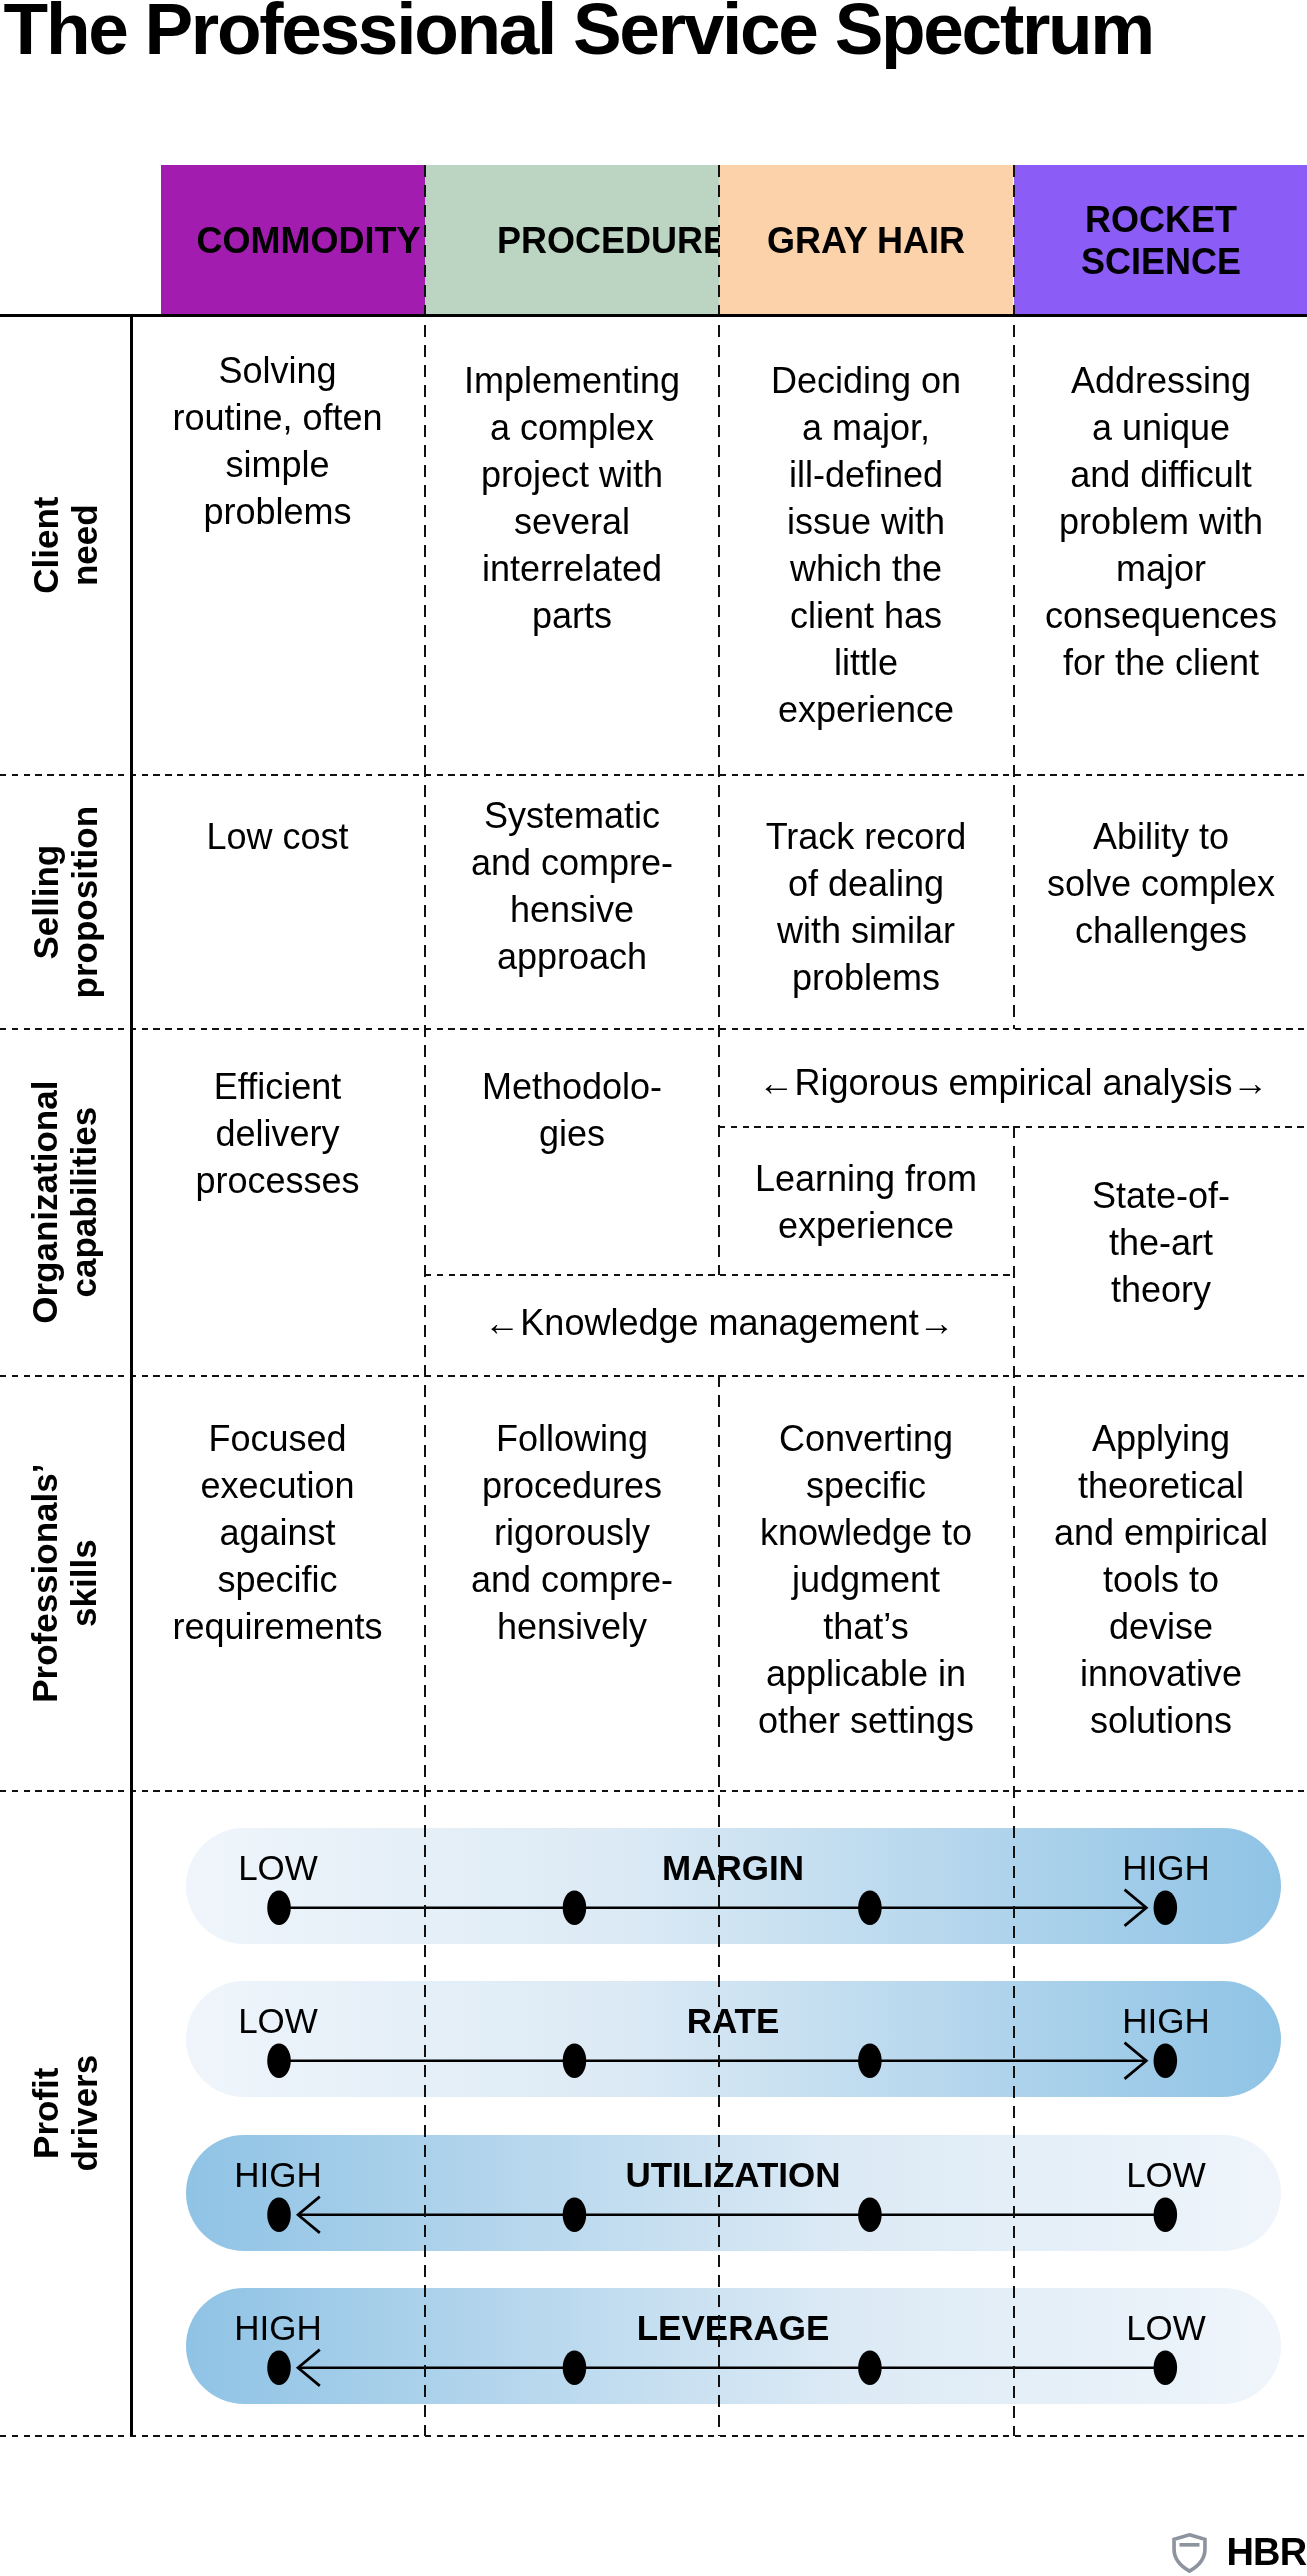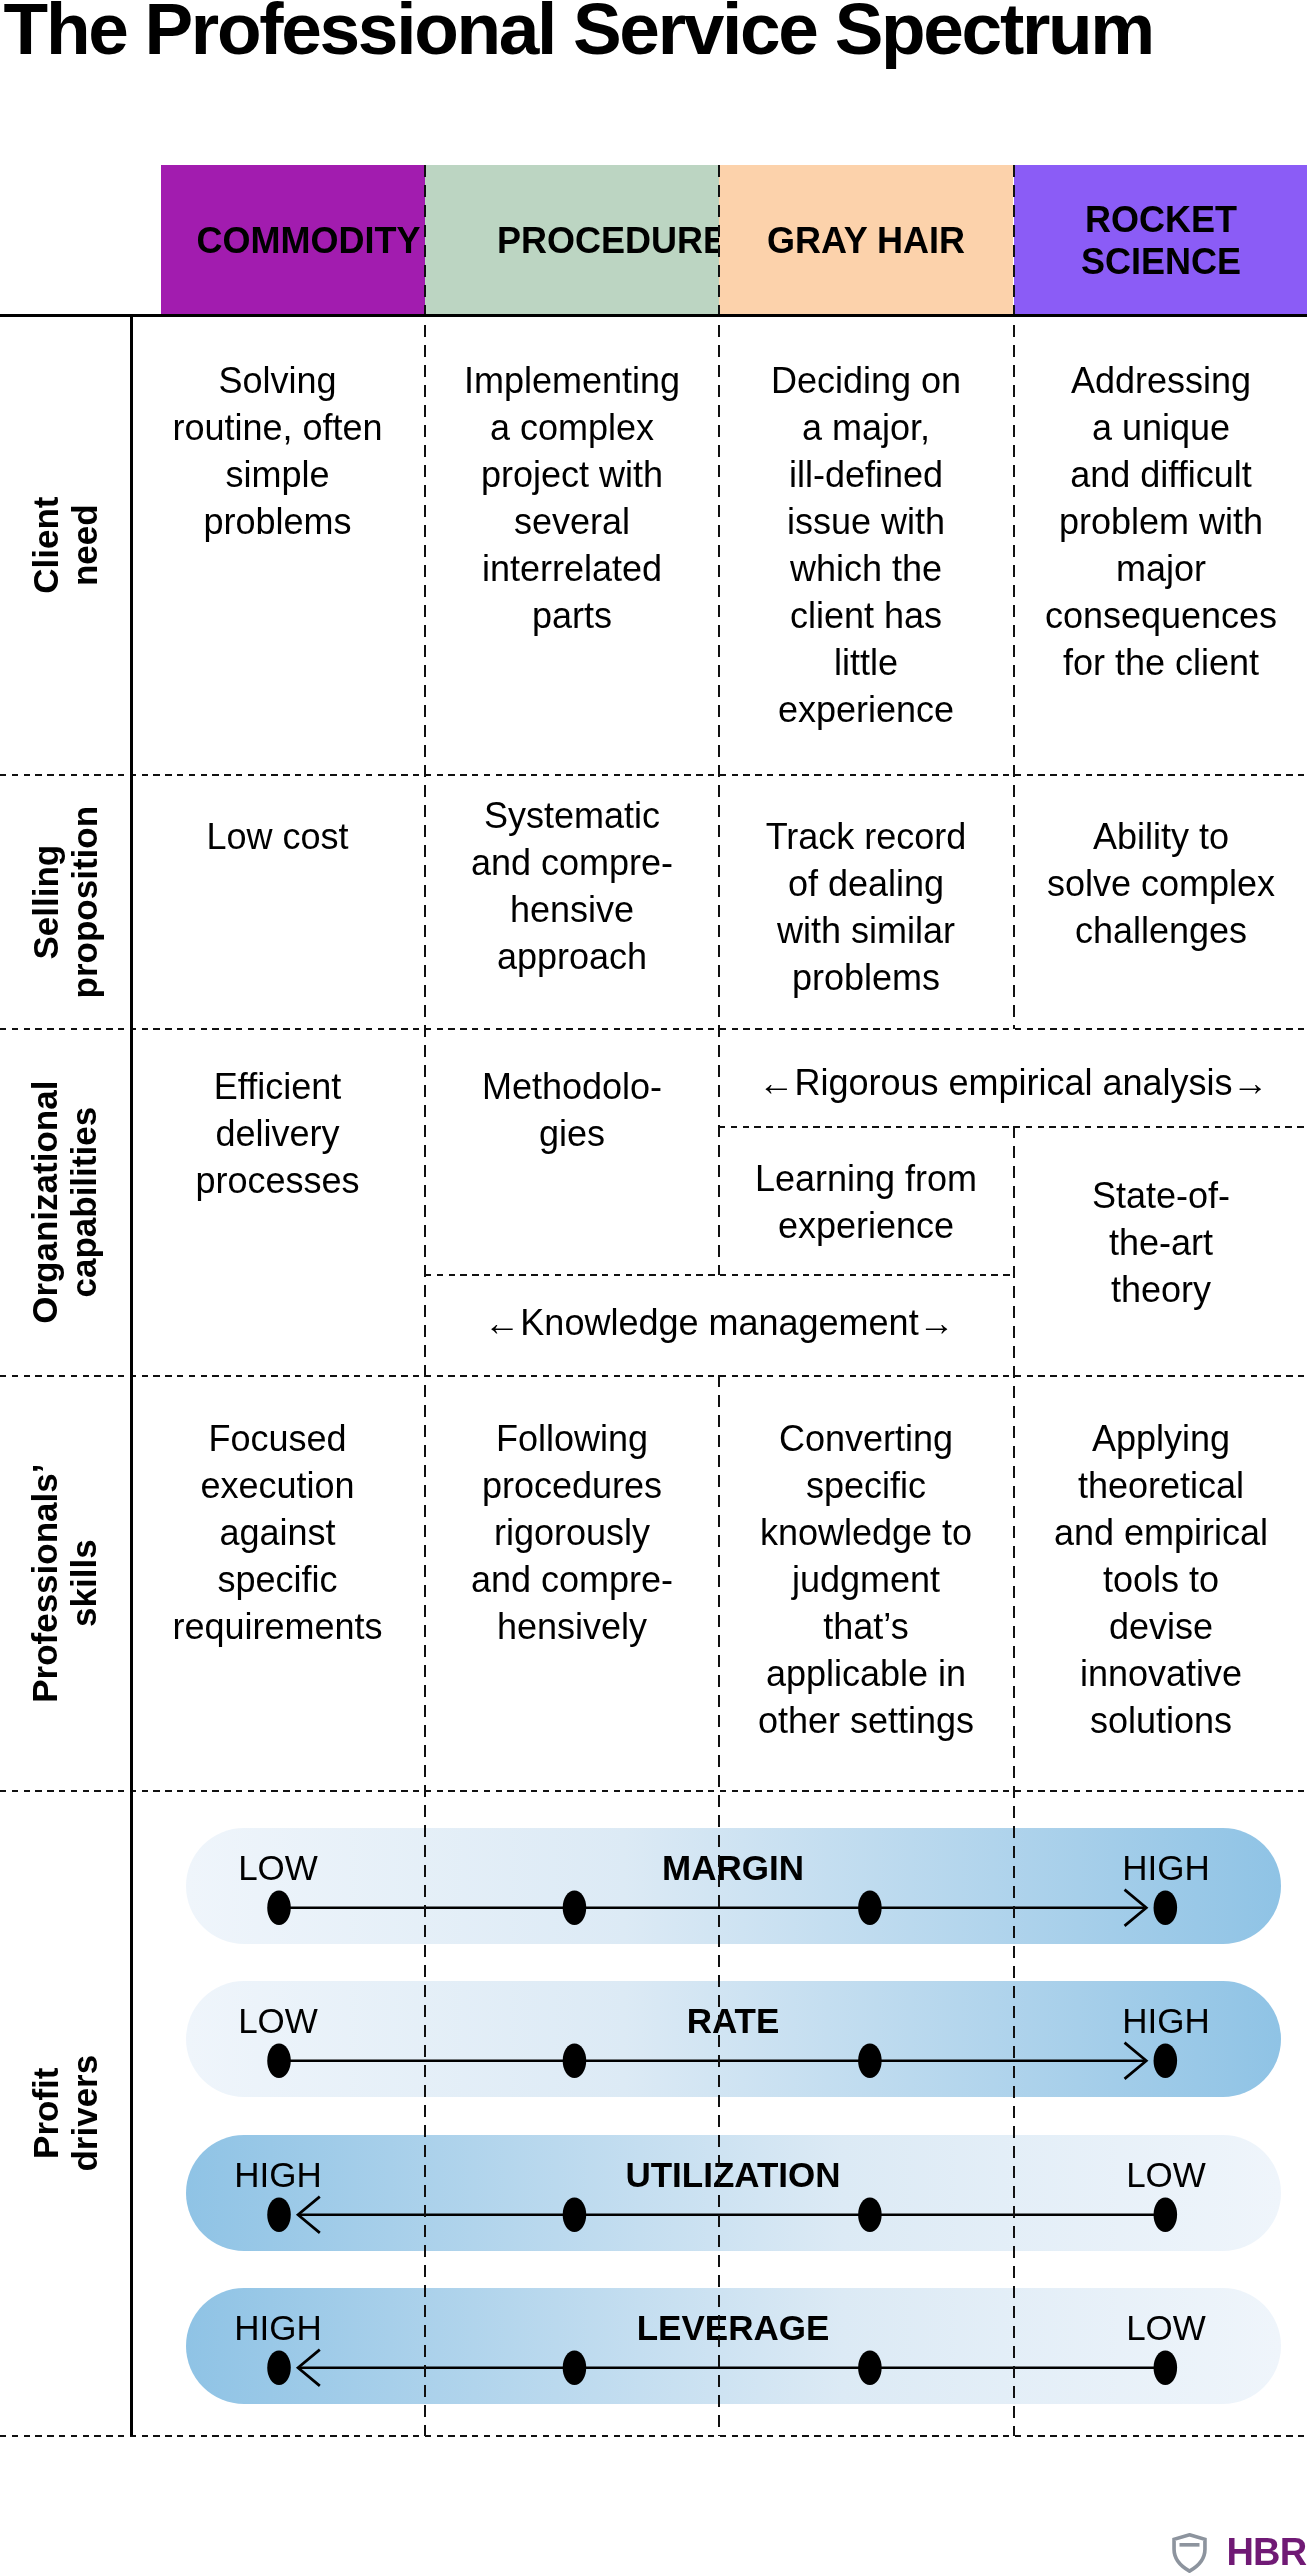--- a/index.html
+++ b/index.html
@@ -26,21 +26,21 @@
                  font-weight:bold;font-size:35px;line-height:1.12;}
   .cell{position:absolute;text-align:center;font-size:36px;line-height:47px;
         white-space:pre-line;z-index:6;}
   .pill{position:absolute;left:186px;width:1095px;height:116px;border-radius:58px;z-index:1;}
   .pill.dir-right{background:linear-gradient(90deg,#eff5fb 0%,#dceaf5 40%,#8fc3e5 100%);}
   .pill.dir-left{background:linear-gradient(270deg,#eff5fb 0%,#dceaf5 40%,#8fc3e5 100%);}
   .plabel{position:absolute;top:20px;transform:translateX(-50%);font-size:35px;z-index:6;white-space:nowrap;}
   .plabel.ptitle{font-weight:bold;}
   .pill svg{position:absolute;left:0;top:0;z-index:3;}
   .logo{position:absolute;right:1.8px;bottom:1.8px;display:flex;align-items:center;gap:20px;
-        color:#701a75;z-index:6;text-align:right;}
+        color:#000000;z-index:6;text-align:right;}
   .logo .brand{font-size:38px;font-weight:bold;letter-spacing:-0.9px;}
 </style>
 </head>
 <body>
 
 <div class="page">
 
   <div class="title">The Professional Service Spectrum</div>
 
   <div class="colhead ch1">COMMODITY</div>
@@ -80,21 +80,21 @@
     </div>
   <div class="rowlabel" style="top:1376px;height:415px;">
     <div class="rot">Professionals’
 skills</div>
     </div>
   <div class="rowlabel" style="top:1791px;height:645px;">
     <div class="rot">Profit
 drivers</div>
     </div>
 
-  <div class="cell" style="left:130px;width:295px;top:357px;">Solving
+  <div class="cell" style="left:130px;width:295px;top:347px;">Solving
 routine, often
 simple
 problems</div>
   <div class="cell" style="left:425px;width:294px;top:357px;">Implementing
 a complex
 project with
 several
 interrelated
 parts</div>
   <div class="cell" style="left:719px;width:294px;top:357px;">Deciding on

